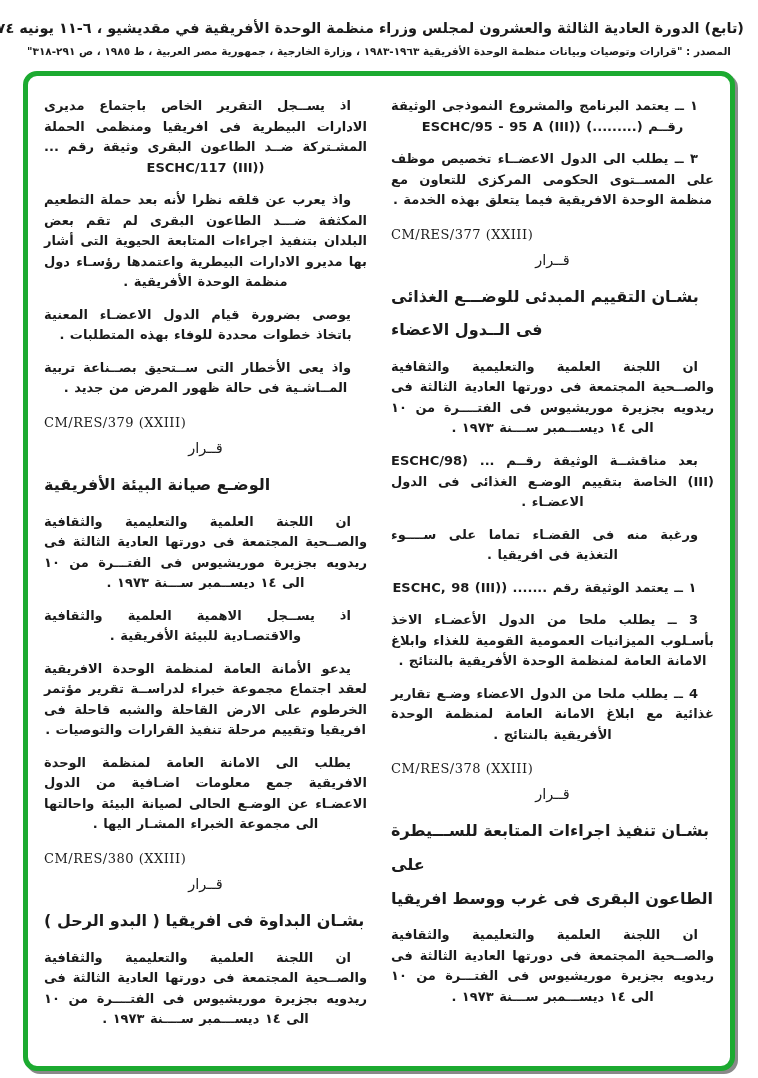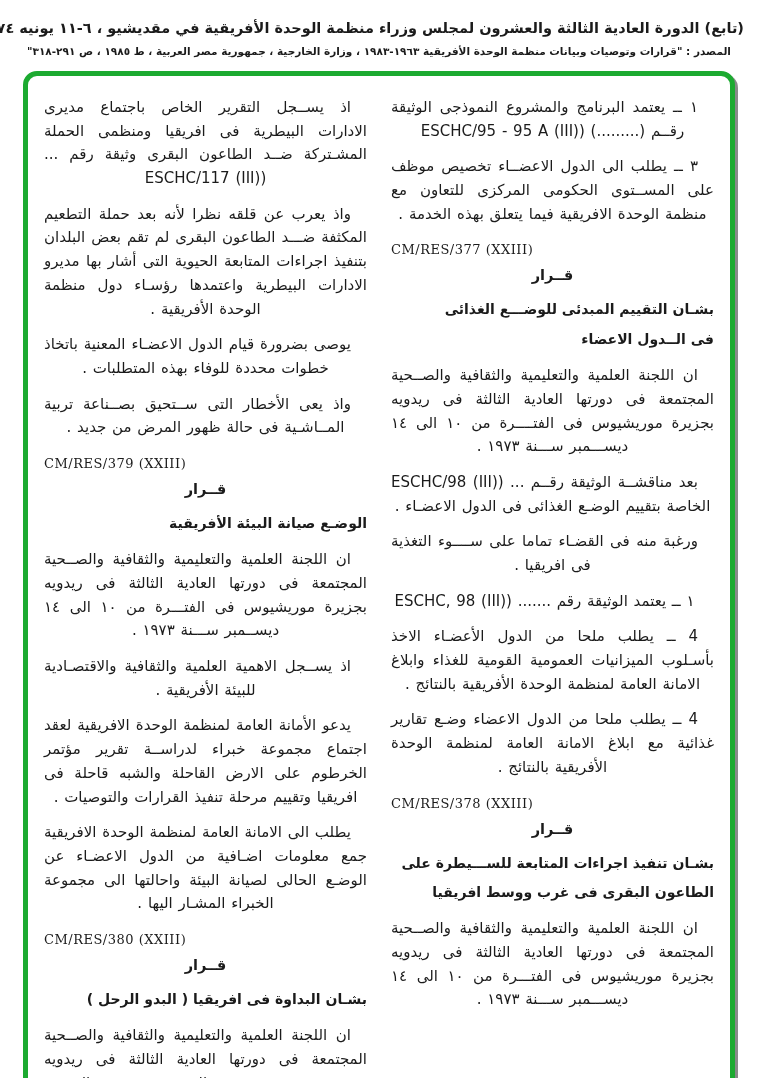--- a/index.html
+++ b/index.html
@@ -42,46 +42,46 @@
   .columns {
     display: flex;
     flex-direction: row; 
     gap: 24px;
     align-items: flex-start;
   }
   .col { width: 324px; }
 
   
   .para, .item {
-    font-size: 15px;
-    font-weight: normal;
+    font-size: 13px;
+    font-weight: bold;
     line-height: 1.58;
     text-align: justify;
     text-align-last: center;
     text-indent: 16px;
     margin-bottom: 12px;
     word-spacing: 1px;
   }
   .code {
     direction: ltr;
     text-align: left;
     font-family: "DejaVu Serif", serif;
     font-size: 13px;
     letter-spacing: 0.5px;
     margin: 16px 0 10px 0;
   }
   .qarar {
     text-align: center;
     font-size: 14.5px;
-    font-weight: bold;
+    font-weight: normal;
     margin: 6px 0 12px 0;
   }
   .subject {
-    text-align: right;
-    font-size: 14px;
+    text-align: left;
+    font-size: 16px;
     font-weight: bold;
     line-height: 2.1;
     white-space: pre-line;
     margin-bottom: 10px;
   }
 </style>
 </head>
 <body>
 
 <div class="page">
@@ -98,21 +98,21 @@
         <p class="item">١ ــ يعتمد البرنامج والمشروع النموذجى الوثيقة رقــم (.........) (ESCHC/95 - 95 A (III)</p>
         <p class="item">٣ ــ يطلب الى الدول الاعضــاء تخصيص موظف على المســتوى الحكومى المركزى للتعاون مع منظمة الوحدة الافريقية فيما يتعلق بهذه الخدمة .</p>
         <p class="code">CM/RES/377 (XXIII)</p>
         <p class="qarar">قــرار</p>
         <p class="subject">بشـان التقييم المبدئى للوضـــع الغذائى
 فى الــدول الاعضاء</p>
         <p class="para">ان اللجنة العلمية والتعليمية والثقافية والصــحية المجتمعة فى دورتها العادية الثالثة فى ريدويه بجزيرة موريشيوس فى الفتــــرة من ١٠ الى ١٤ ديســـمبر ســـنة ١٩٧٣ .</p>
         <p class="para">بعد مناقشــة الوثيقة رقــم ... (ESCHC/98 (III) الخاصة بتقييم الوضـع الغذائى فى الدول الاعضـاء .</p>
         <p class="para">ورغبة منه فى القضـاء تماما على ســــوء التغذية فى افريقيا .</p>
         <p class="item">١ ــ يعتمد الوثيقة رقم ....... (ESCHC, 98 (III)</p>
-        <p class="item">4 ــ يطلب ملحا من الدول الأعضـاء الاخذ بأسـلوب الميزانيات العمومية القومية للغذاء وابلاغ الامانة العامة لمنظمة الوحدة الأفريقية بالنتائج .</p>
+        <p class="item">3 ــ يطلب ملحا من الدول الأعضـاء الاخذ بأسـلوب الميزانيات العمومية القومية للغذاء وابلاغ الامانة العامة لمنظمة الوحدة الأفريقية بالنتائج .</p>
         <p class="item">4 ــ يطلب ملحا من الدول الاعضاء وضـع تقارير غذائية مع ابلاغ الامانة العامة لمنظمة الوحدة الأفريقية بالنتائج .</p>
         <p class="code">CM/RES/378 (XXIII)</p>
         <p class="qarar">قــرار</p>
         <p class="subject">بشـان تنفيذ اجراءات المتابعة للســـيطرة على
 الطاعون البقرى فى غرب ووسط افريقيا</p>
         <p class="para">ان اللجنة العلمية والتعليمية والثقافية والصــحية المجتمعة فى دورتها العادية الثالثة فى ريدويه بجزيرة موريشيوس فى الفتـــرة من ١٠ الى ١٤ ديســـمبر ســـنة ١٩٧٣ .</p>
       </div>
 
       <div class="col">
         <p class="para">اذ يســجل التقرير الخاص باجتماع مديرى الادارات البيطرية فى افريقيا ومنظمى الحملة المشـتركة ضــد الطاعون البقرى وثيقة رقم ... (ESCHC/117 (III)</p>

